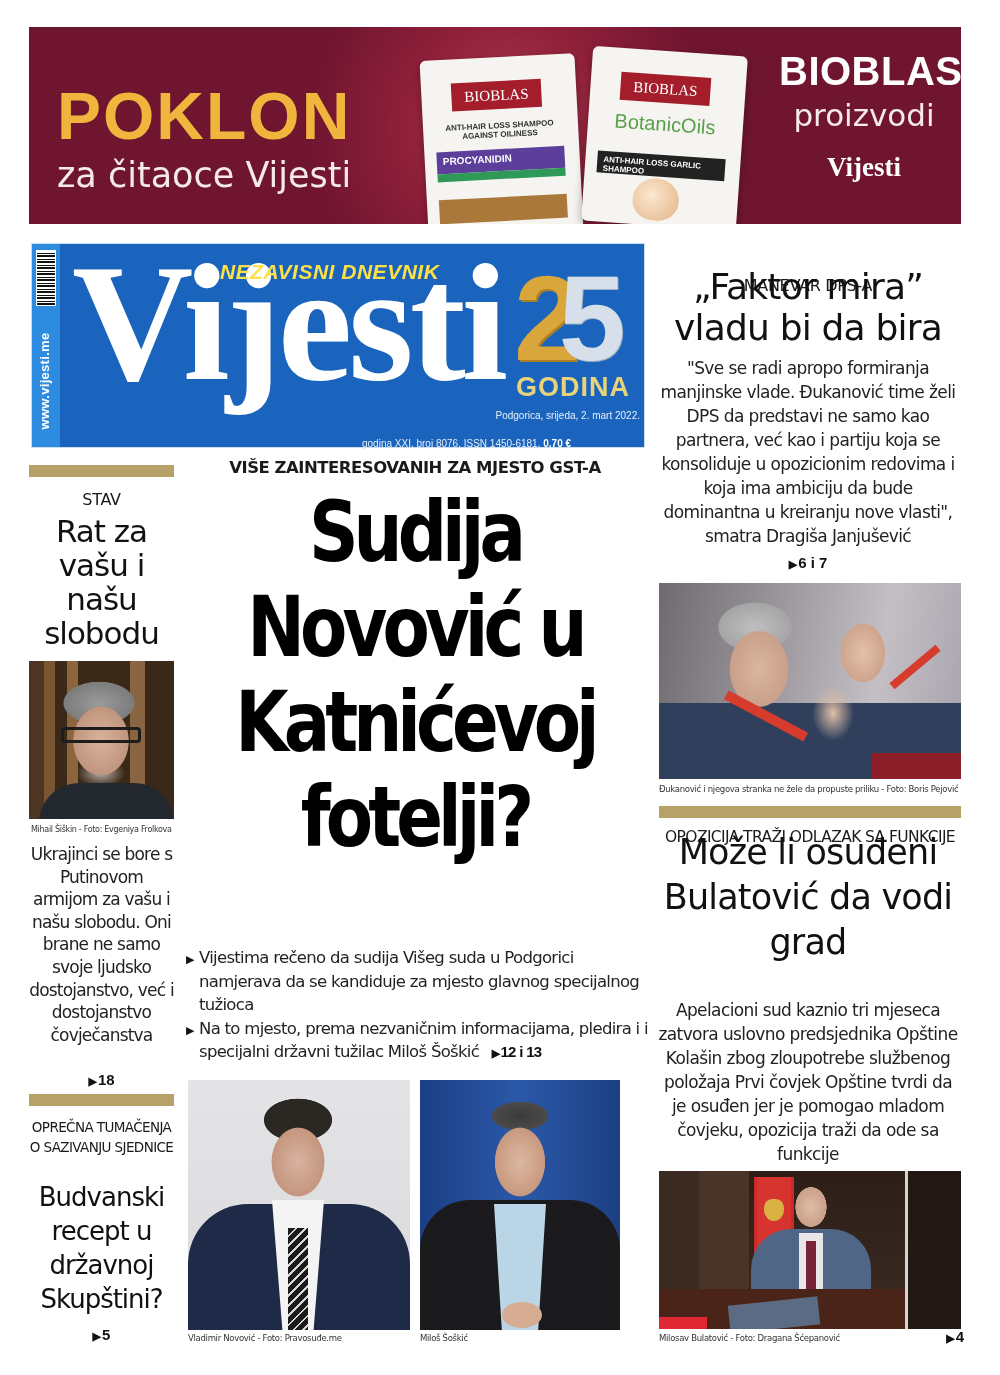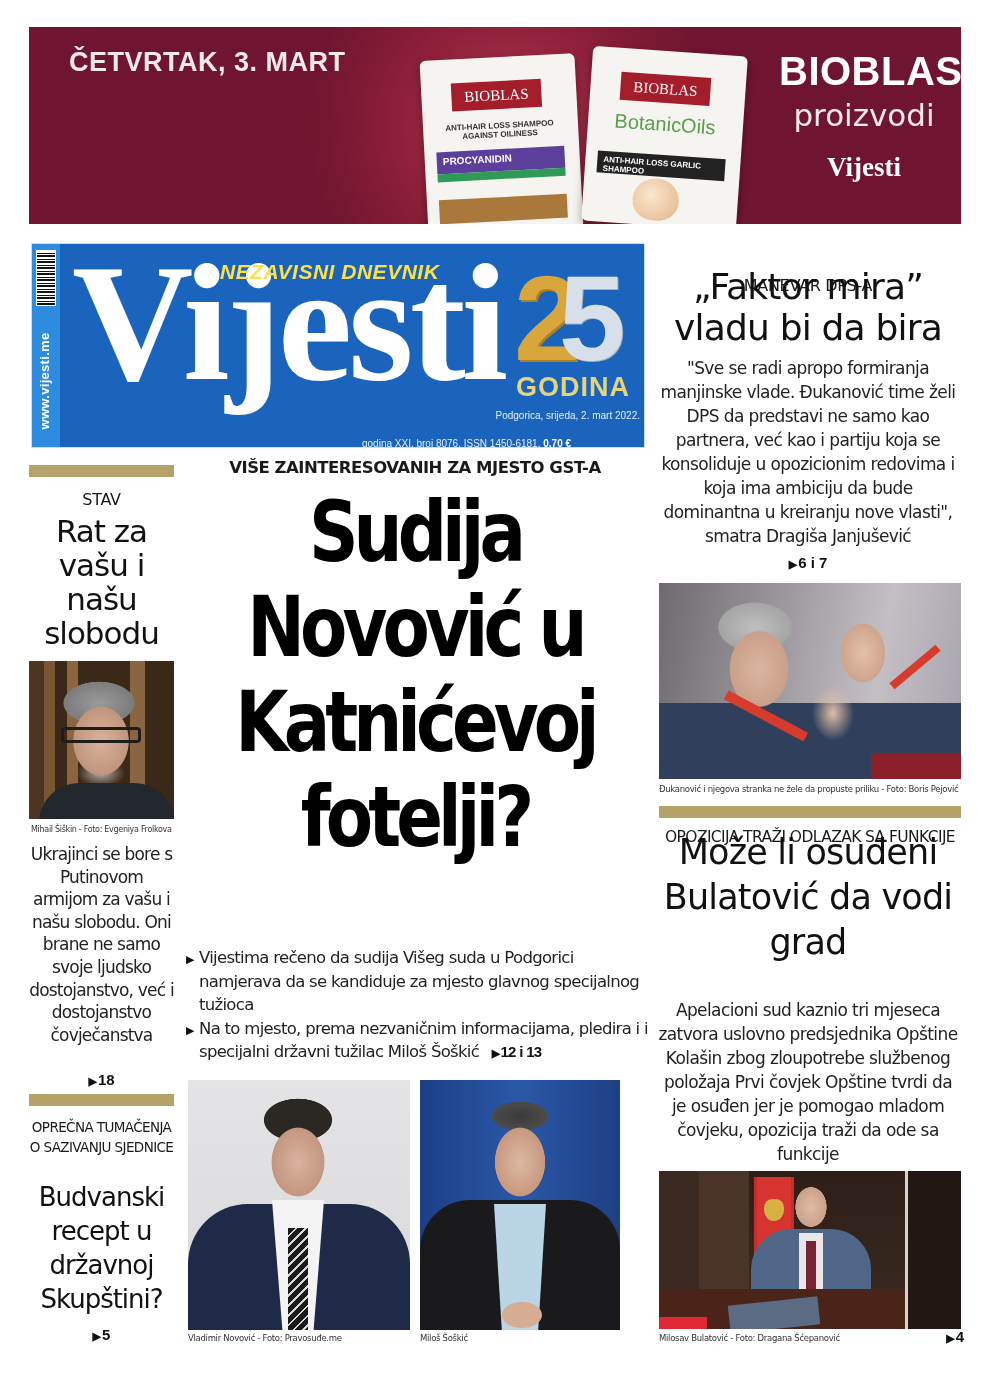--- a/index.html
+++ b/index.html
@@ -134,21 +134,22 @@
   .c-photo2 .jacket { position: absolute; left: 0; top: 120px; width: 200px; height: 130px; background: #1a1a1c; border-radius: 50px 50px 0 0; }
   .c-photo2 .shirt { position: absolute; left: 74px; top: 124px; width: 52px; height: 126px; background: #b9d5e6; clip-path: polygon(0 0, 100% 0, 85% 100%, 15% 100%); }
   .c-photo2 .hands { position: absolute; left: 82px; top: 222px; width: 40px; height: 26px; background: #d6ac92; border-radius: 50%; }
   .c-cap1 { left: 188px; top: 1333px; width: 222px; }
   .c-cap2 { left: 420px; top: 1333px; width: 200px; }
 </style>
 </head>
 <body>
 
 <div class="abs ad">
-  <div class="abs ad-date">ČETVRTAK, 3. MART</div>
+  <div class="abs ad-poklon">POKLON</div>
+  <div class="abs ad-readers">za čitaoce Vijesti</div>
 
   <div class="abs sachet s1">
     <div class="brand">BIOBLAS</div>
     <div class="line1">ANTI-HAIR LOSS SHAMPOO AGAINST OILINESS</div>
     <div class="band b-purple">PROCYANIDIN</div>
     <div class="band b-green"></div>
     <div class="band b-brown"></div>
   </div>
   <div class="abs sachet s2">
     <div class="brand">BIOBLAS</div>

